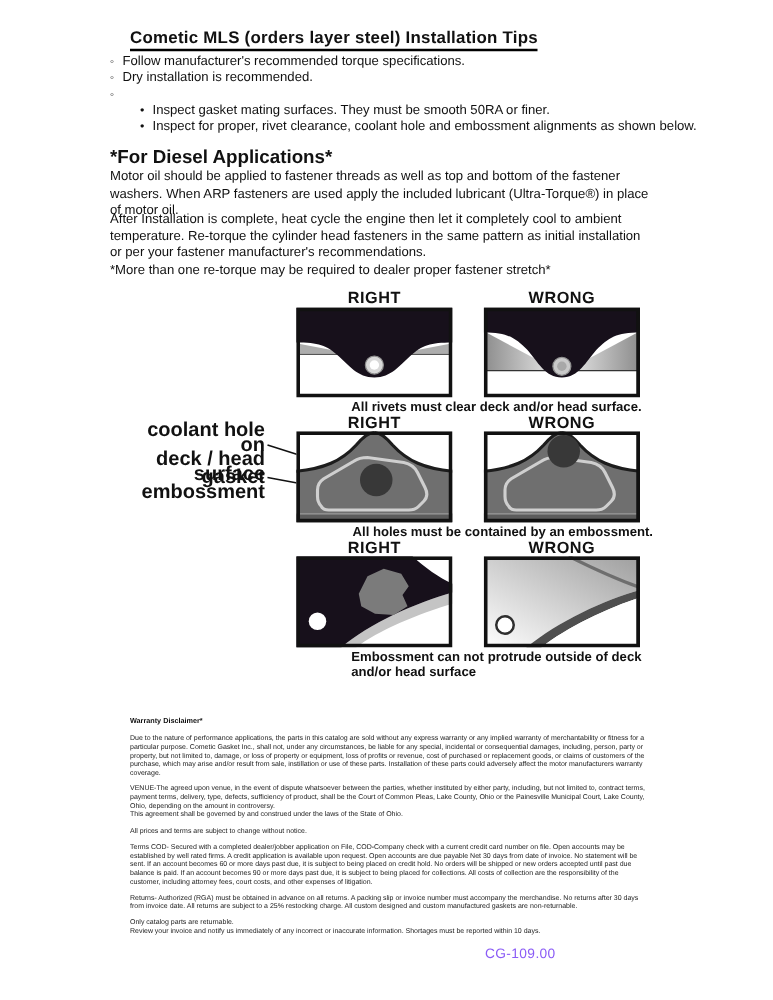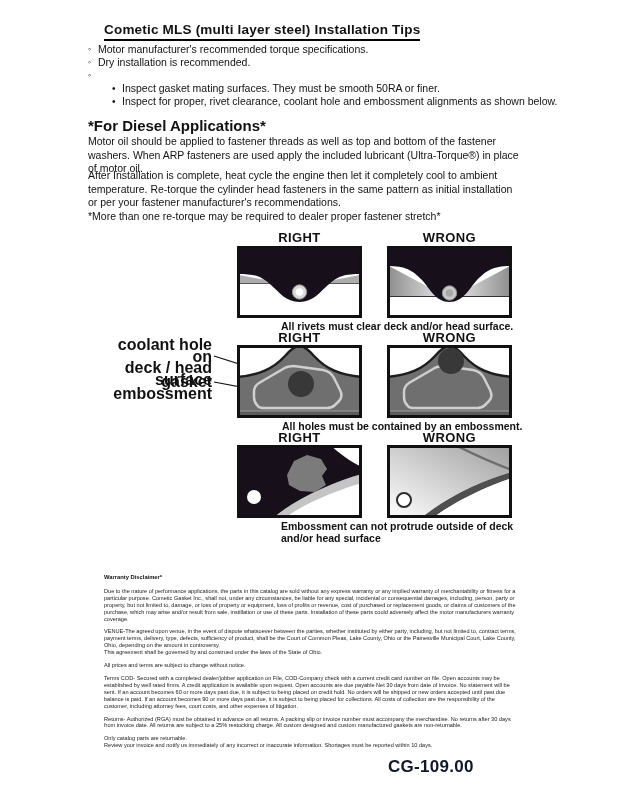--- a/index.html
+++ b/index.html
@@ -27,33 +27,33 @@
   .p3{left:88px;top:210px;}
   
   .fig-label{width:125px;text-align:center;font-size:13px;font-weight:bold;letter-spacing:.4px;}
   .fig-caption{font-size:10.5px;font-weight:bold;line-height:12px;white-space:pre-line;margin-left:44px;}
   .panel{display:block;}
   .callout{width:100px;text-align:right;font-size:16px;font-weight:bold;line-height:11.5px;white-space:pre-line;}
   
   .legal{left:104px;top:574px;width:414px;font-size:5.6px;line-height:6.9px;color:#222;}
   .legal h4{margin:0 0 7px 0;font-size:5.8px;font-weight:bold;color:#111;}
   .legal p{margin:0 0 6px 0;white-space:pre-line;}
-  .page-num{left:388px;top:757px;font-size:17px;letter-spacing:.3px;color:#0f172a;font-weight:bold;}
+  .page-num{left:388px;top:757px;font-size:11px;letter-spacing:.3px;color:#8b5cf6;}
 </style>
 </head>
 <body>
 
 <div class="page">
 
-  <div class="abs title">Cometic MLS (multi layer steel) Installation Tips</div>
+  <div class="abs title">Cometic MLS (orders layer steel) Installation Tips</div>
 
   <div class="abs tips">
     <div class="bullet-row">
       <span class="marker">◦</span>
-      <span>Motor manufacturer's recommended torque specifications.</span>
+      <span>Follow manufacturer's recommended torque specifications.</span>
     </div>
     <div class="bullet-row">
       <span class="marker">◦</span>
       <span>Dry installation is recommended.</span>
     </div>
     <div class="bullet-row">
       <span class="marker">◦</span>
     </div>
     <div class="bullet-row sub">
       <span class="marker">•</span>

